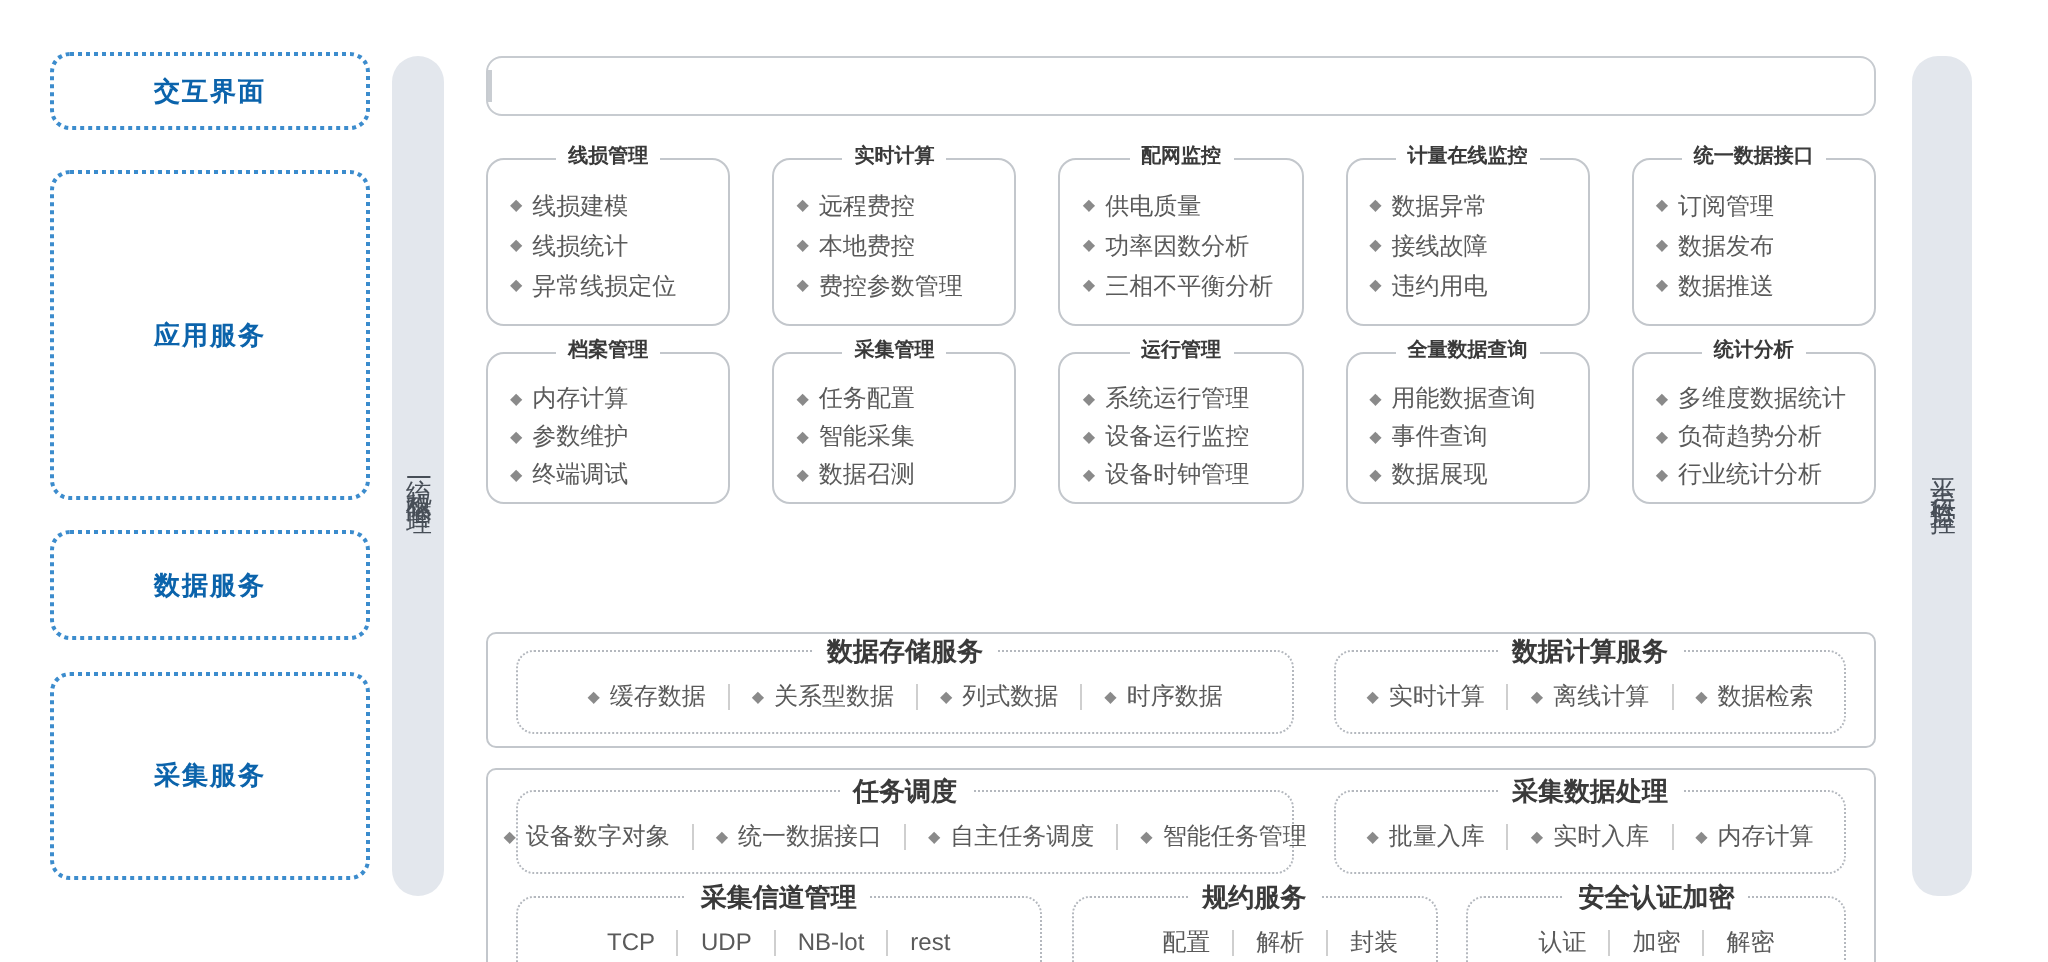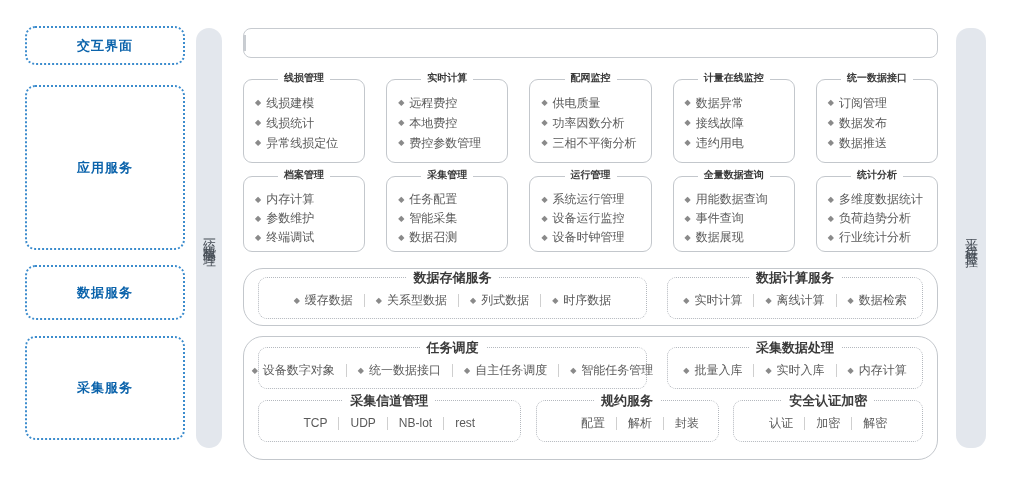--- a/index.html
+++ b/index.html
@@ -46,21 +46,21 @@
   .app-row1 { top:177px; height:74px;align-items:center; }
   .sbox { flex:1; position:relative; border:1px solid #c3c7cc; border-radius:9px; background:#fff;
           padding:13px 4px 4px 11px; }
   .sbox-title { position:absolute; top:-9px; left:50%; transform:translateX(-50%);
                 background:#fff; padding:0 6px; font-size:10px; font-weight:bold; color:#3a3a3a; white-space:nowrap; }
   .sitem { display:flex; align-items:center; font-size:12px; color:#5a5a5a; line-height:20px; white-space:nowrap; }
   .app-row1 .sitem { line-height:19px; }
   .diamond { font-size:8px; color:#8a8a8a; margin-right:5px; flex:none; }
 
   
-  .outer-box { position:absolute; left:0; width:100%; border:1px solid #c3c7cc; border-radius:20px; background:#fff; }
+  .outer-box { position:absolute; left:0; width:100%; border:1px solid #c3c7cc; border-radius:5px; background:#fff;margin-top:48px; }
   .data-box    { top:268px; height:58px; }
   .collect-box { top:336px; height:124px; }
   .group-row { position:absolute; left:0; width:100%; display:flex; justify-content:space-between; padding:0 14px; }
   .gr-data  { top:8px;  height:42px; }
   .gr-col1  { top:10px; height:42px; }
   .gr-col2  { top:63px; height:42px; }
 
   
   .group { position:relative; border:1px dotted #b4b8be; border-radius:9px; background:#fff;
            display:flex; align-items:center; justify-content:center; height:42px; }

